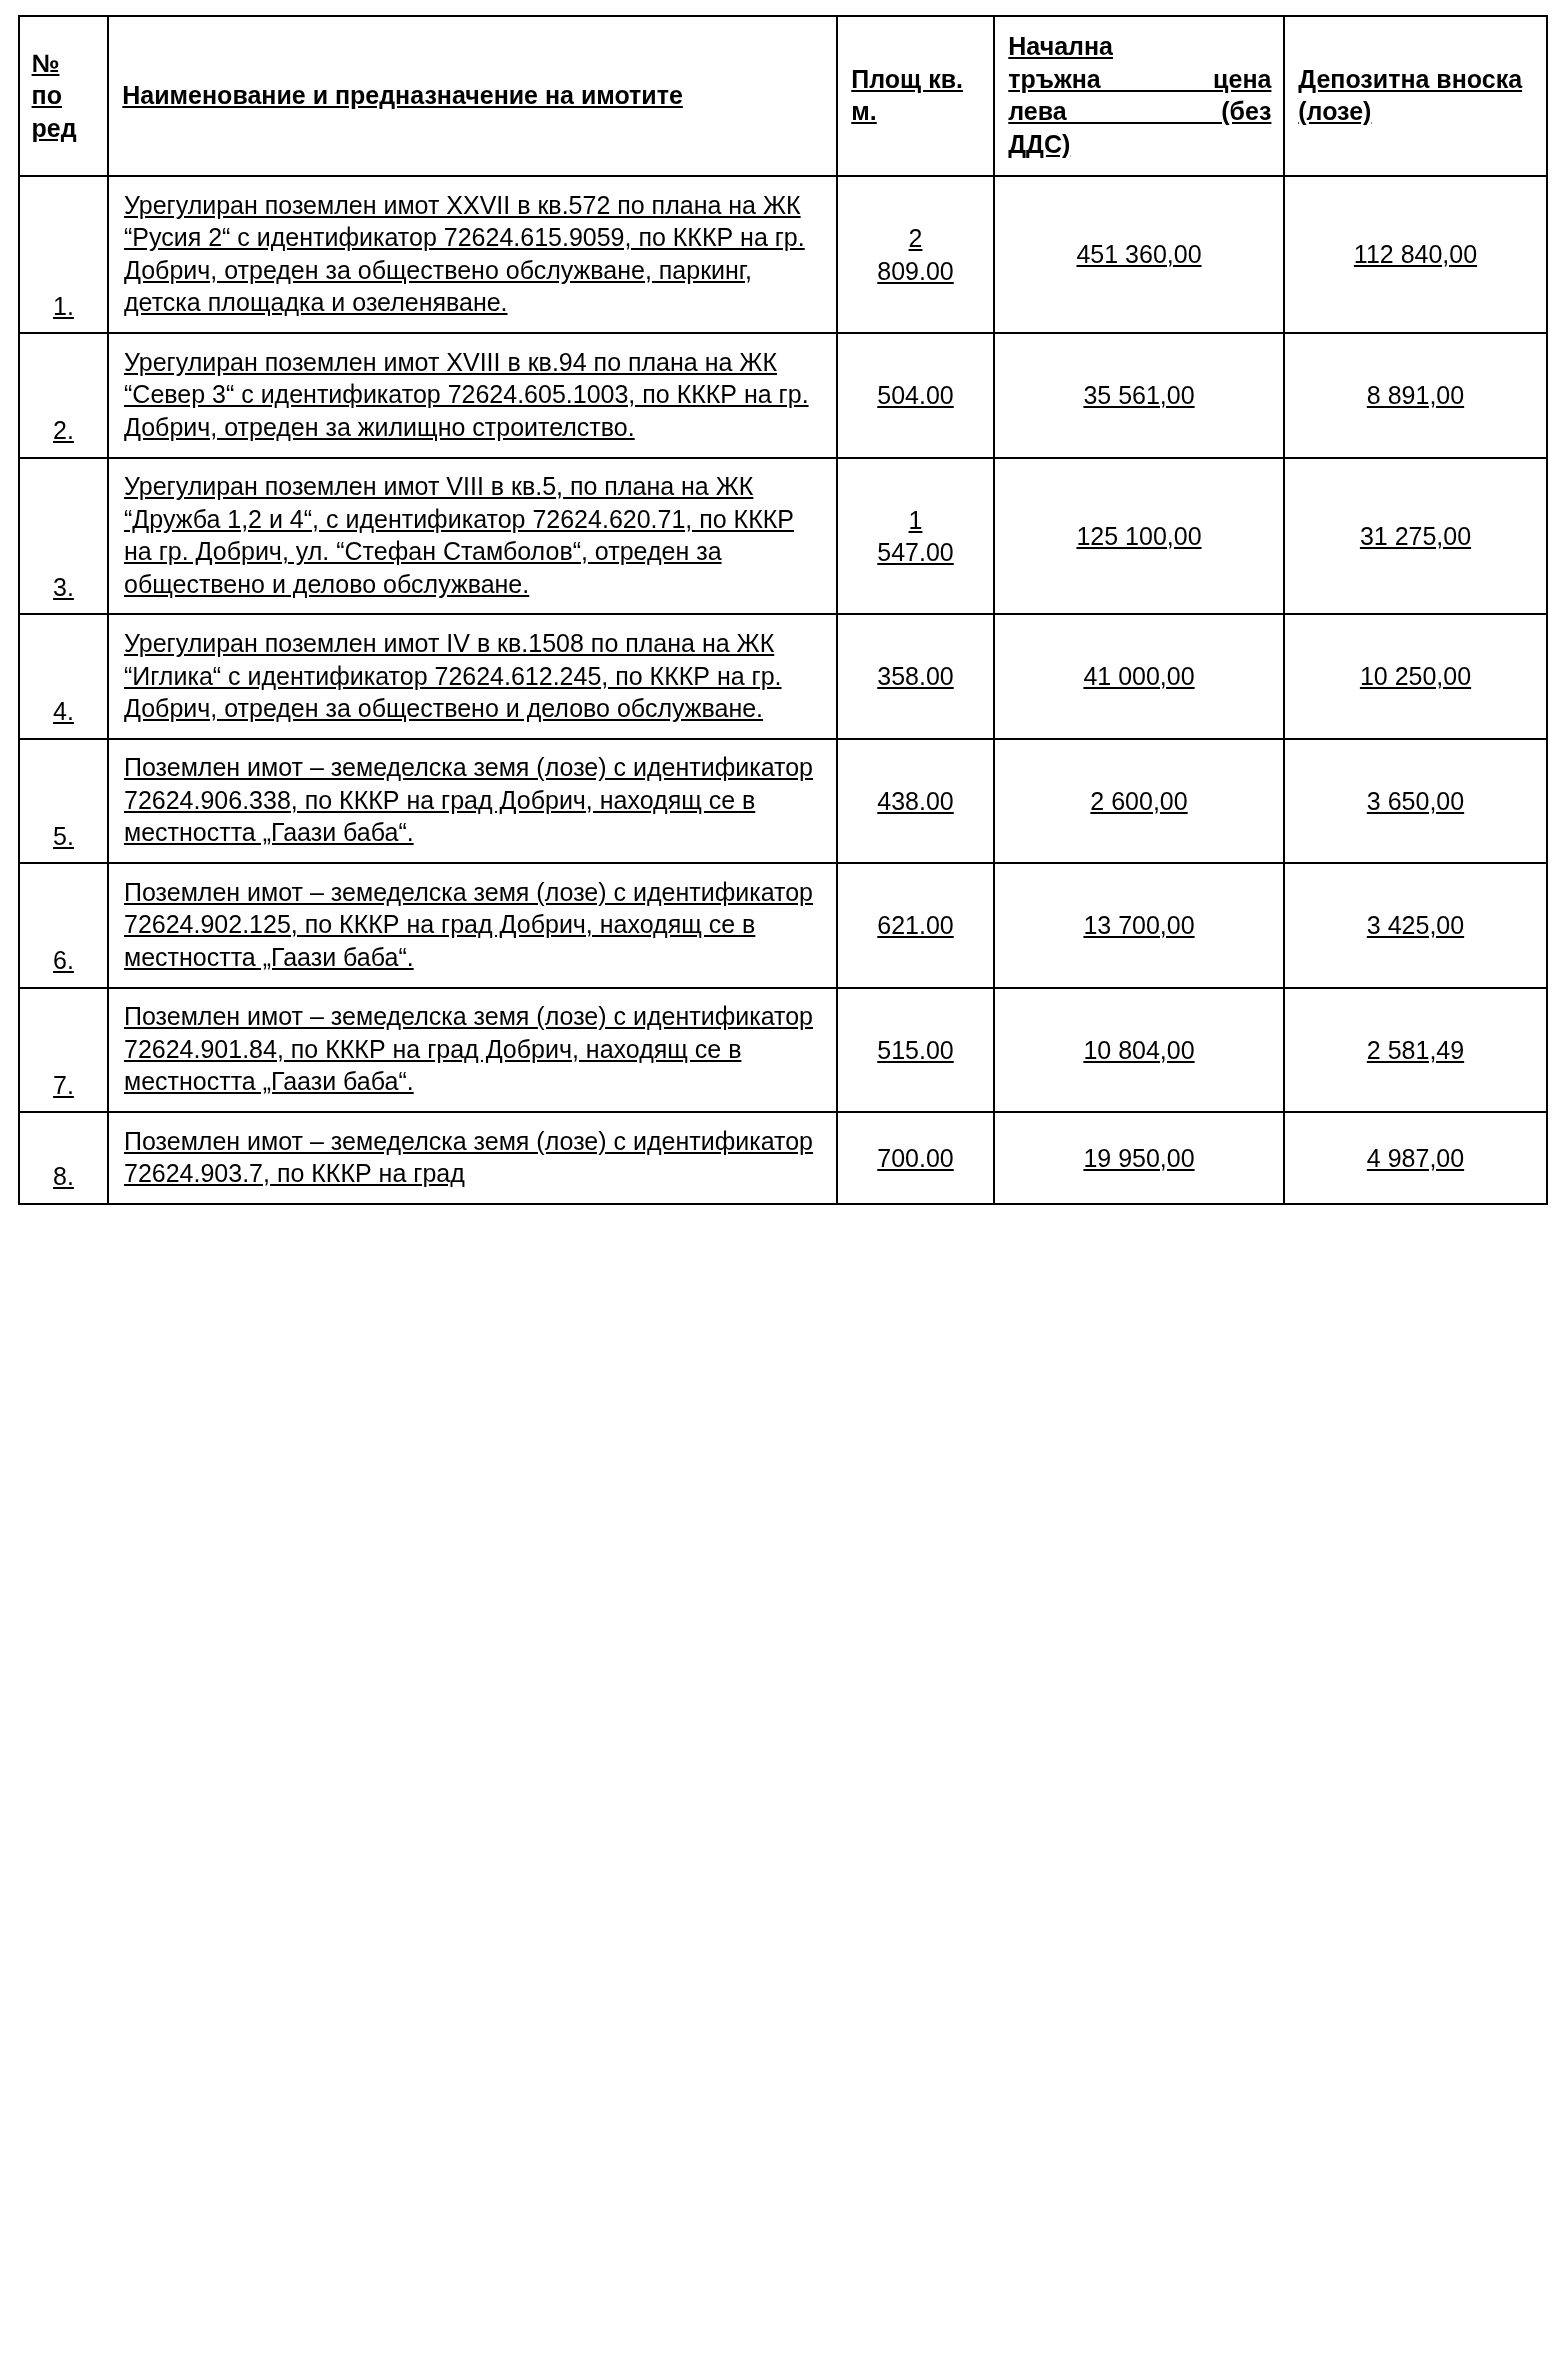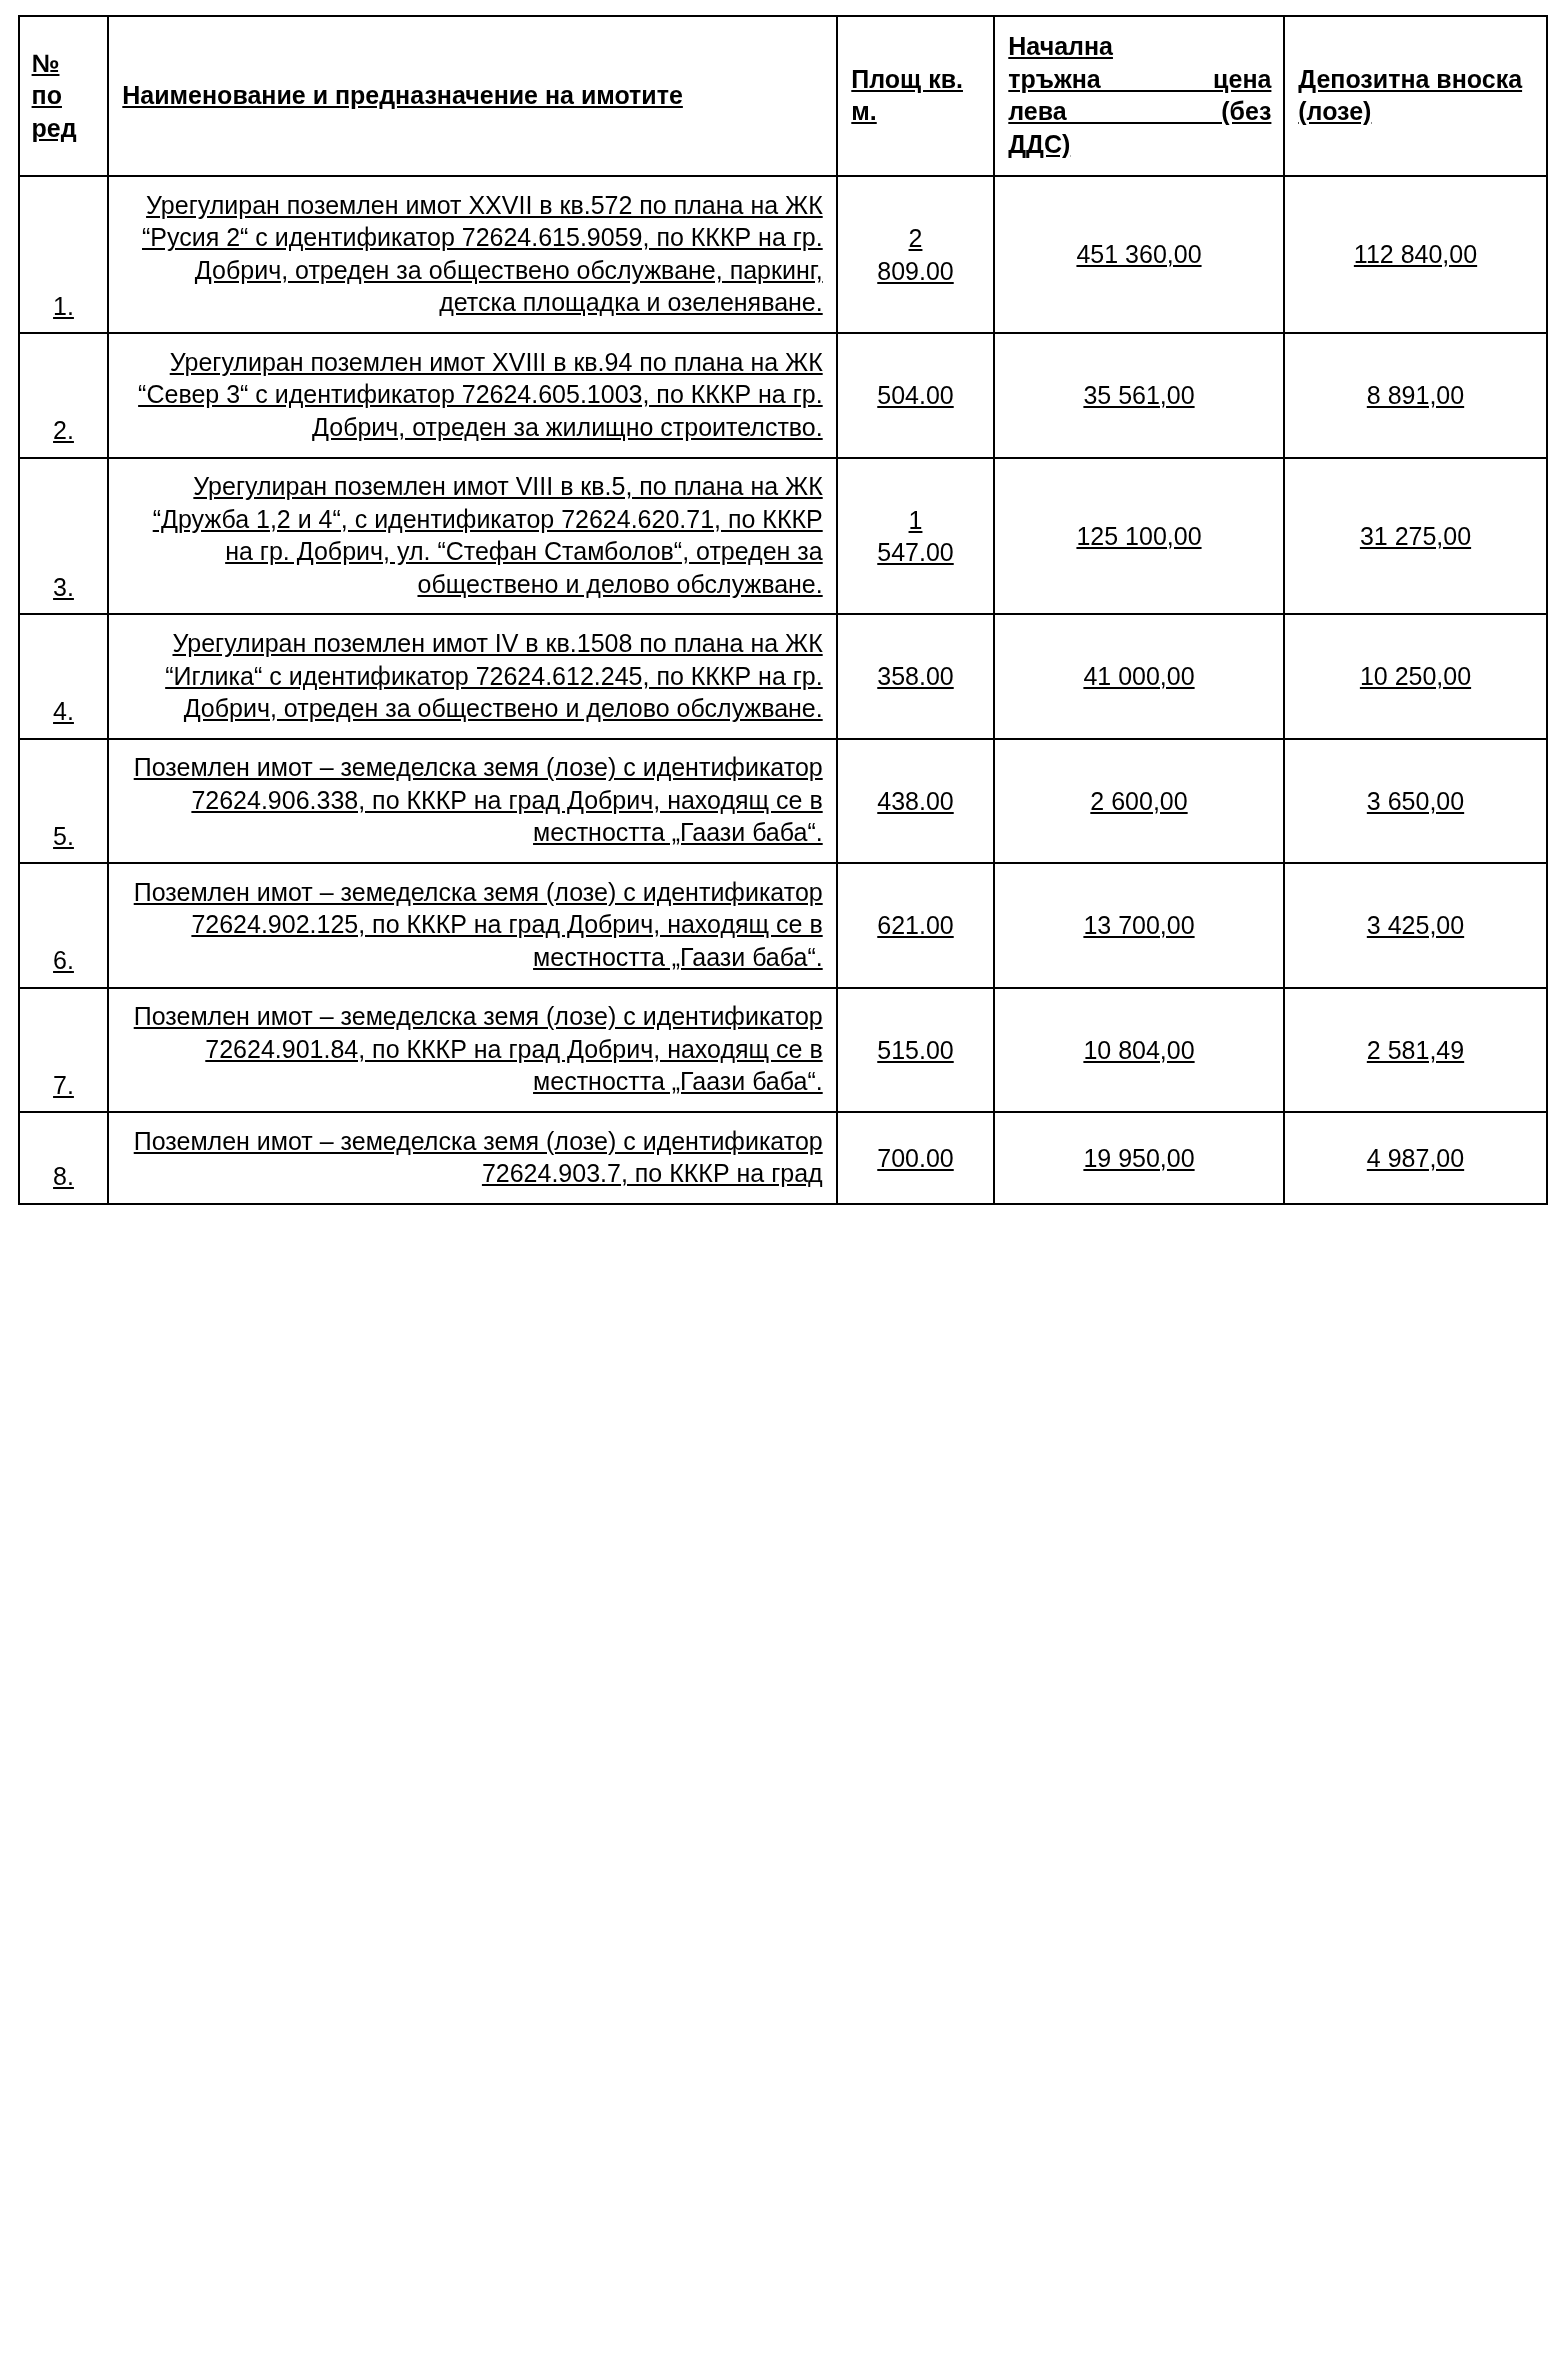--- a/index.html
+++ b/index.html
@@ -57,21 +57,21 @@
     display: block;
   }
   tbody td.idx {
     text-align: center;
     vertical-align: bottom;
     padding: 0 5px 10px 5px;
     font-size: 25px;
   }
   tbody td.desc {
     padding: 11.6px 13.3px 13.3px 15px;
-    text-align: right;
+    text-align: left;
     vertical-align: top;
     border-radius: 6px;
   }
   tbody td.area,
   tbody td.price,
   tbody td.dep {
     text-align: center;
     padding: 6.6px 10px;
   }
   tbody td.area .two-line {

